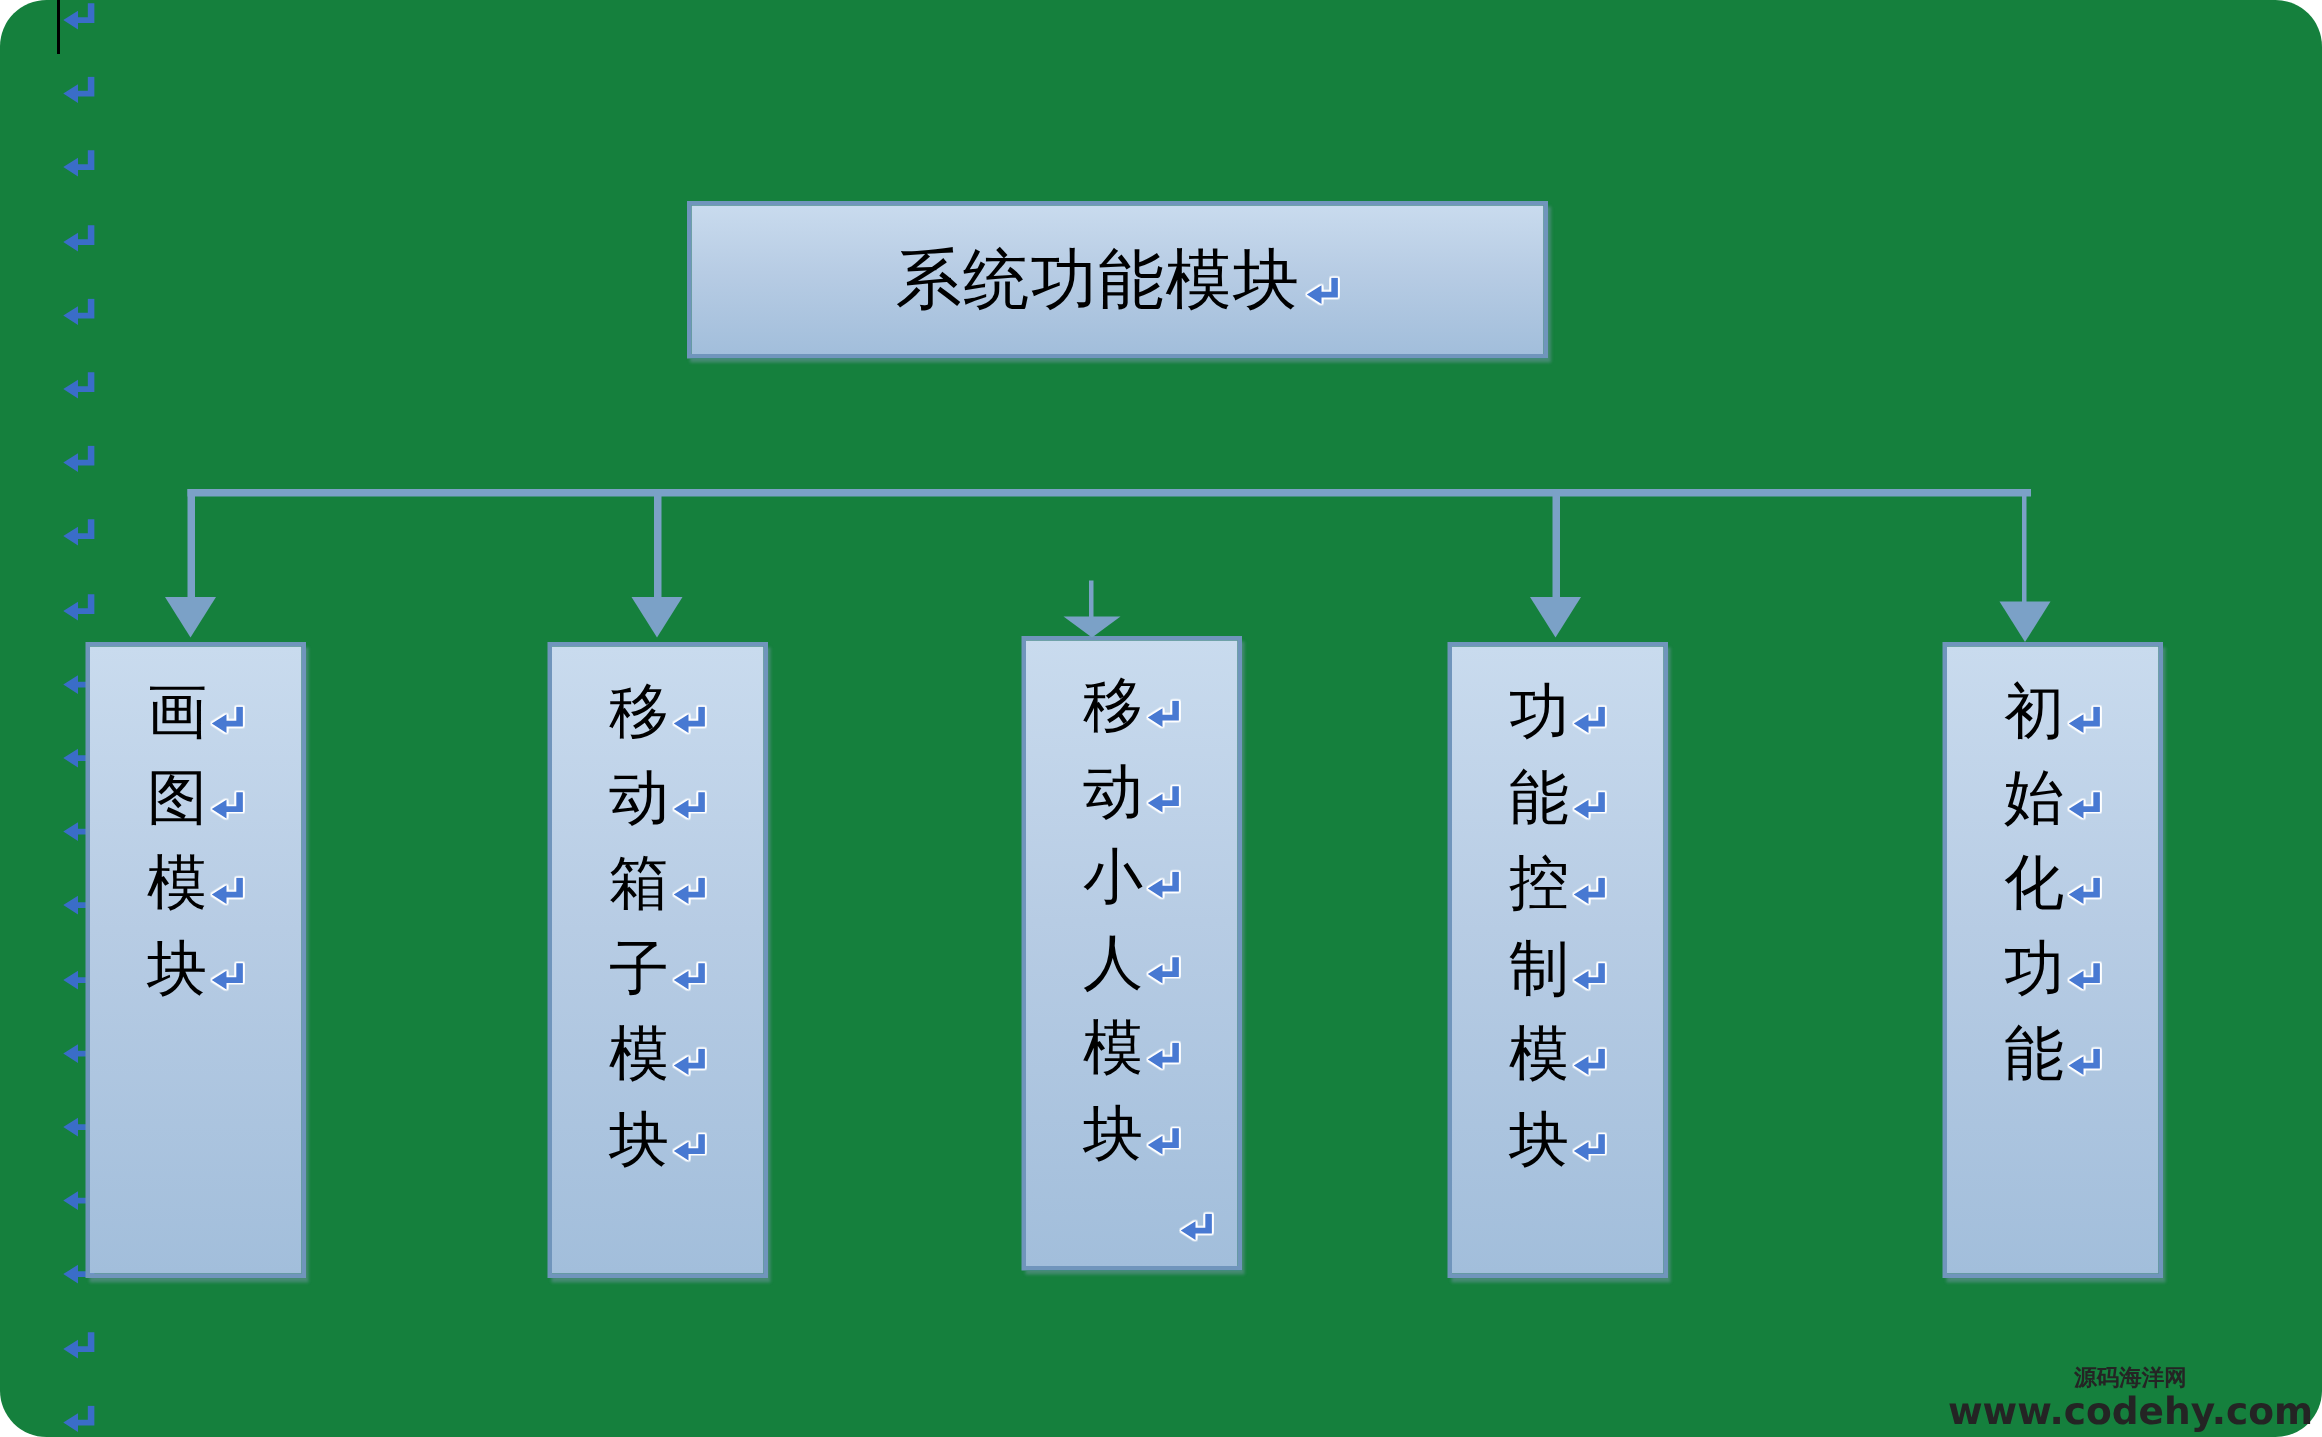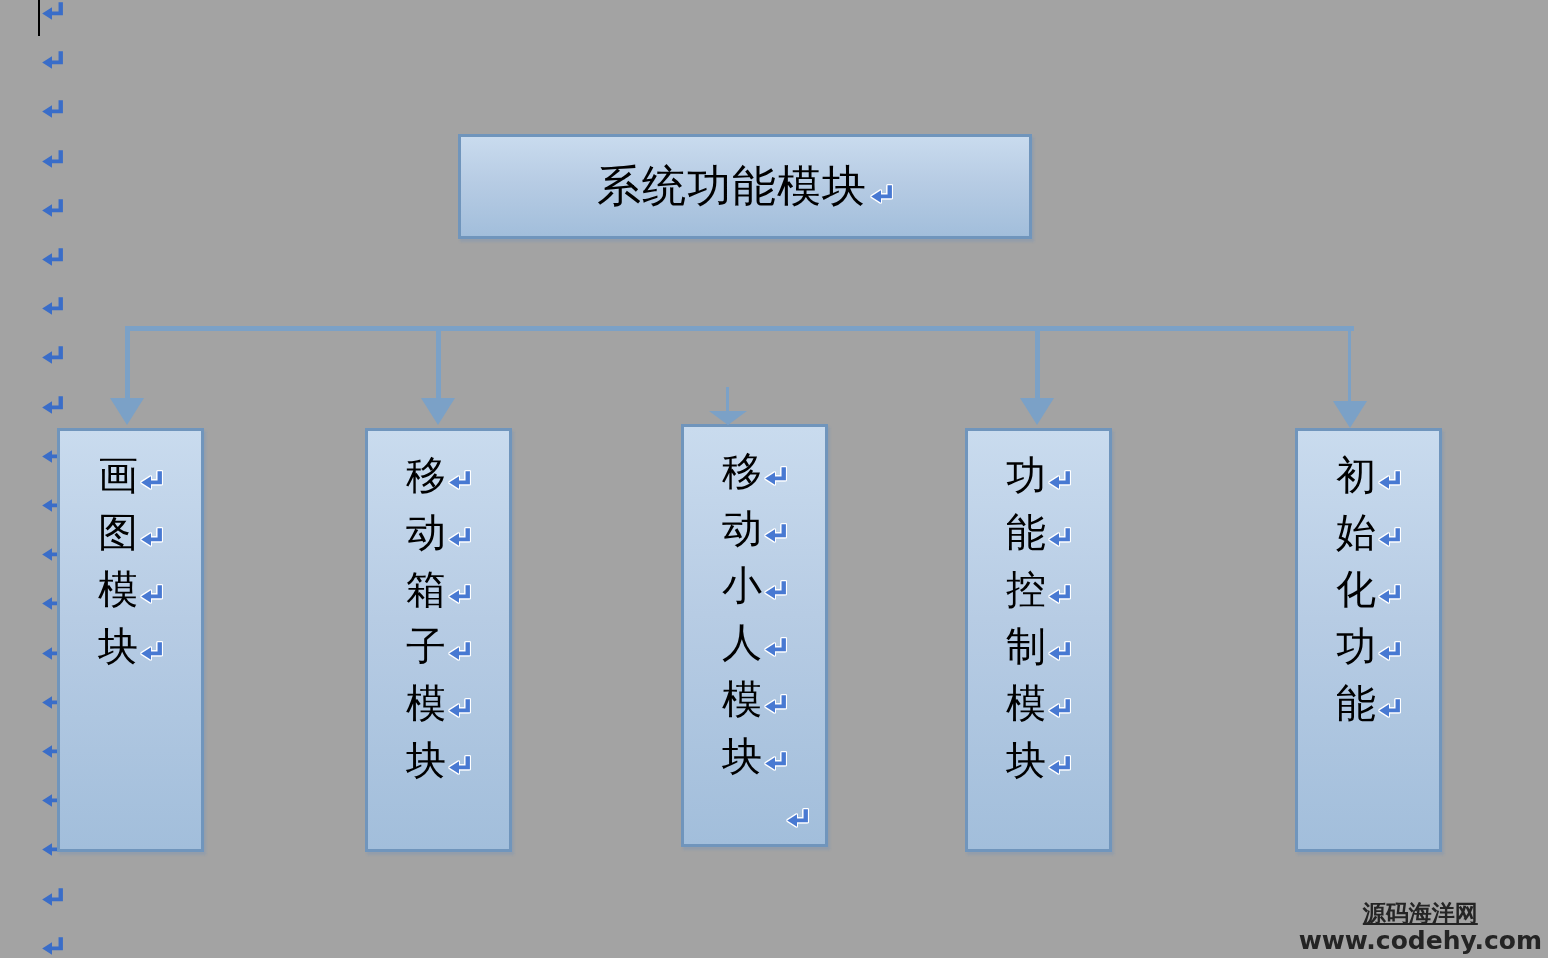--- a/index.html
+++ b/index.html
@@ -1,18 +1,18 @@
 <!DOCTYPE html>
 <html><head>
 <meta charset="utf-8">
 <style>
   * { margin:0; padding:0; box-sizing:border-box; }
   html,body { width:1548px; height:958px; background:#ffffff; overflow:hidden;
               font-family:"DejaVu Sans","Liberation Sans",sans-serif; }
-  .canvas { position:absolute; left:0; top:0; width:1548px; height:958px; background:#a3a3a3; }
+  .canvas { position:absolute; left:0; top:0; width:1548px; height:958px; background:#15803d;border-radius:31px; }
 
   
   #margin-marks { position:absolute; left:0; top:0; width:1548px; height:958px; z-index:1; }
   .margin-mark { position:absolute; left:40px; color:#3a6dc8; }
   .caret { position:absolute; left:38px; top:0; width:2px; height:36px; background:#000; z-index:3; }
 
   .ret { display:inline-block; line-height:0; }
   .ret svg { display:block; }
   .halo { filter: drop-shadow(1px 0 0 #fff) drop-shadow(-1px 0 0 #fff)
                   drop-shadow(0 1px 0 #fff) drop-shadow(0 -1px 0 #fff); }
@@ -55,21 +55,21 @@
   .lines { padding-top:15px; }
   .line  { height:57px; display:flex; align-items:center; justify-content:center; }
   .ch    { font-family:"DejaVu Serif","Liberation Serif",serif; font-size:40px;
            line-height:1; color:#000; }
   .line .ret { color:#4879d2; margin-left:1px; margin-top:12px; }
   .line.extra { justify-content:flex-end; padding-right:16px; }
 
   
   .watermark { position:absolute; right:6px; bottom:4px; text-align:center;
                color:#242424; z-index:4; line-height:1.1; }
-  .wm1 { font-size:23px; font-weight:bold;text-decoration:underline; }
+  .wm1 { font-size:15px; font-weight:bold; }
   .wm2 { font-size:25px; font-weight:bold; }
 </style>
 </head>
 <body>
 
 <div class="canvas">
 
   <div class="caret"></div>
   <div id="margin-marks">
       <span class="ret margin-mark" style="top: 2px;">

